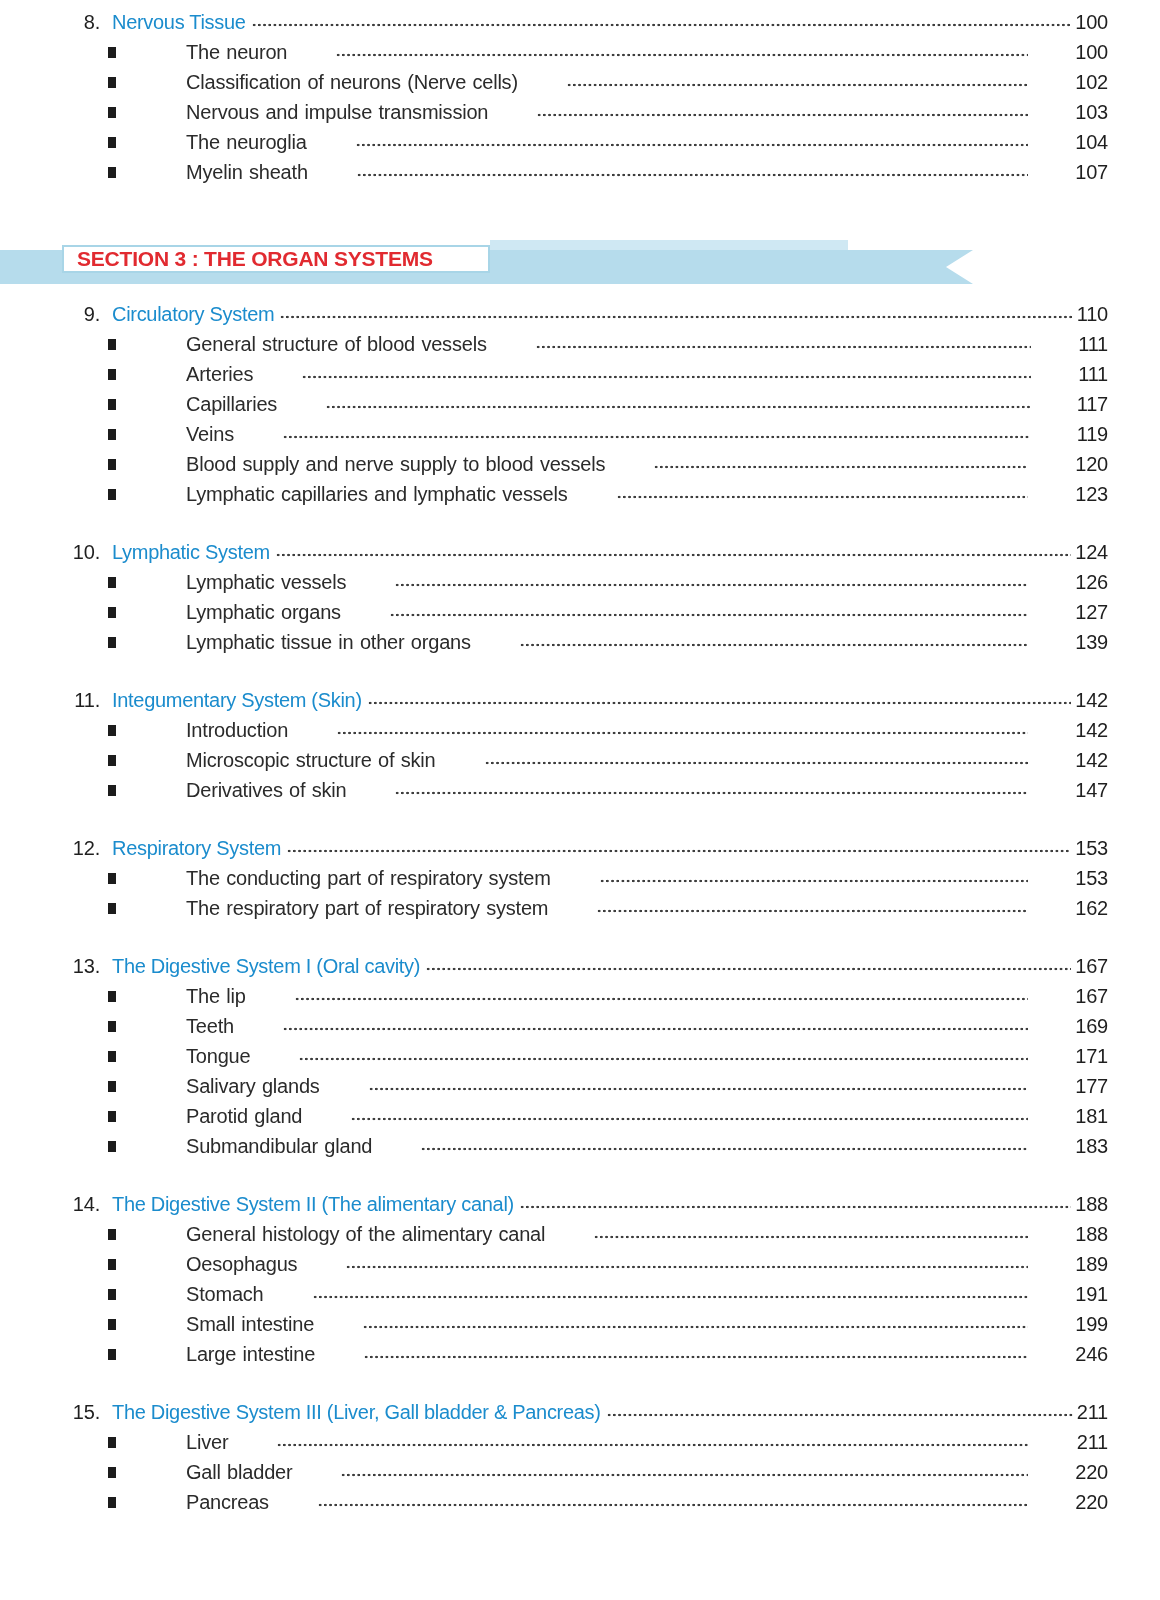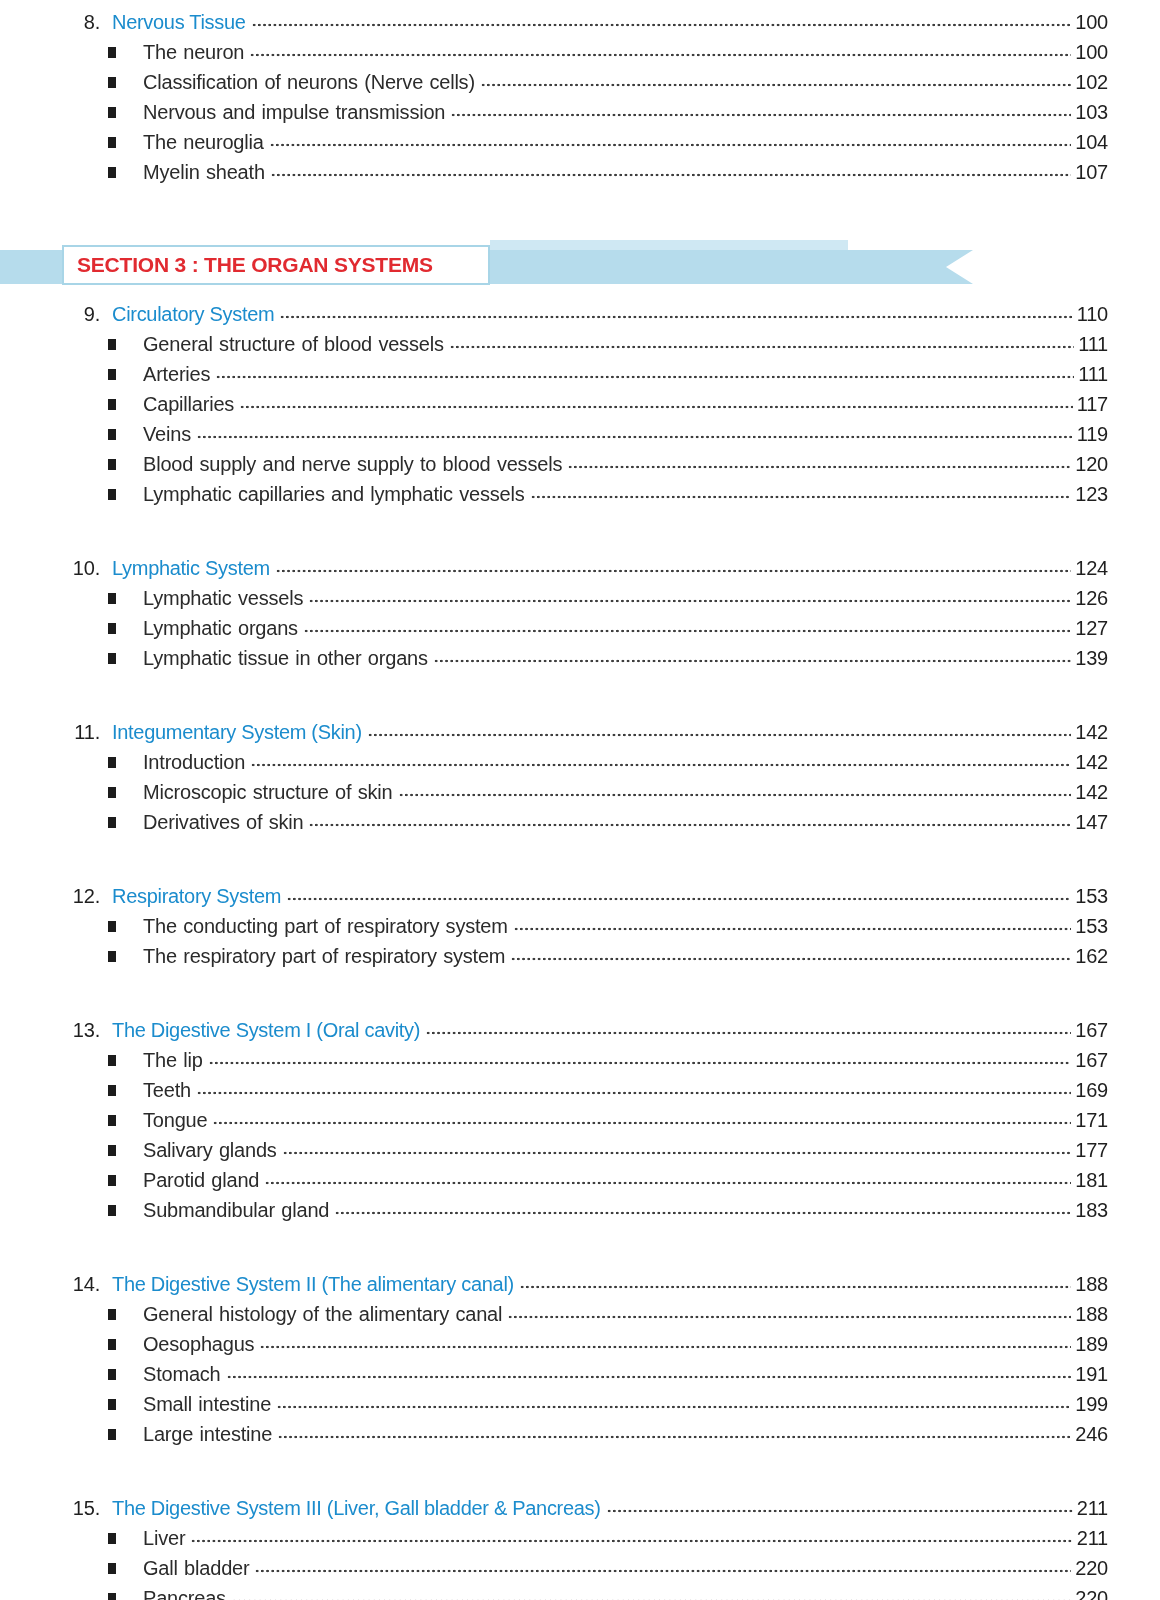--- a/index.html
+++ b/index.html
@@ -19,40 +19,40 @@
     min-height:1600px;
     box-sizing:border-box;
     padding:7px 52px 20px 72px;
     background:#ffffff;
     font-family:"Liberation Sans","DejaVu Sans",sans-serif;
     font-size:20px;
     letter-spacing:-0.2px;
     color:var(--body-ink);
     overflow:hidden;
   }
-  .toc-group + .toc-group{margin-top:44px;}
+  .toc-group + .toc-group{margin-top:28px;}
   .row{
     display:flex;
     align-items:flex-end;
     height:30px;
     line-height:30px;
     white-space:nowrap;
   }
   .chapter-num{
     flex:0 0 28px;
     text-align:right;
     margin-right:12px;
     color:var(--ink);
   }
   .chapter-title{
     color:var(--chapter-blue);
     font-weight:normal;
     letter-spacing:-0.3px;
   }
-  .sub-row{margin-left:36px;}
+  .sub-row{margin-left:36px;gap:43px;}
   .bullet{
     flex:0 0 8px;
     width:8px;height:11px;
     background:#1c1c1c;
     margin:0 27px 9px 0;
     align-self:flex-end;
   }
   .sub-label{color:var(--body-ink);word-spacing:1px;}
   .leader{
     flex:1 1 auto;
@@ -79,21 +79,21 @@
   .banner-band{
     position:absolute;
     left:0;top:10px;
     width:973px;height:34px;
     background:var(--band);
     clip-path:polygon(0 0,100% 0,calc(100% - 27px) 50%,100% 100%,0 100%);
   }
   .banner-box{
     position:absolute;
     left:62px;top:5px;
-    width:428px;height:40px;
+    width:428px;height:28px;
     box-sizing:border-box;
     background:#ffffff;
     border:2px solid var(--box-border);
     display:flex;
     align-items:center;
     padding-left:13px;
   }
   .banner-label{
     color:var(--banner-red);
     font-weight:bold;

